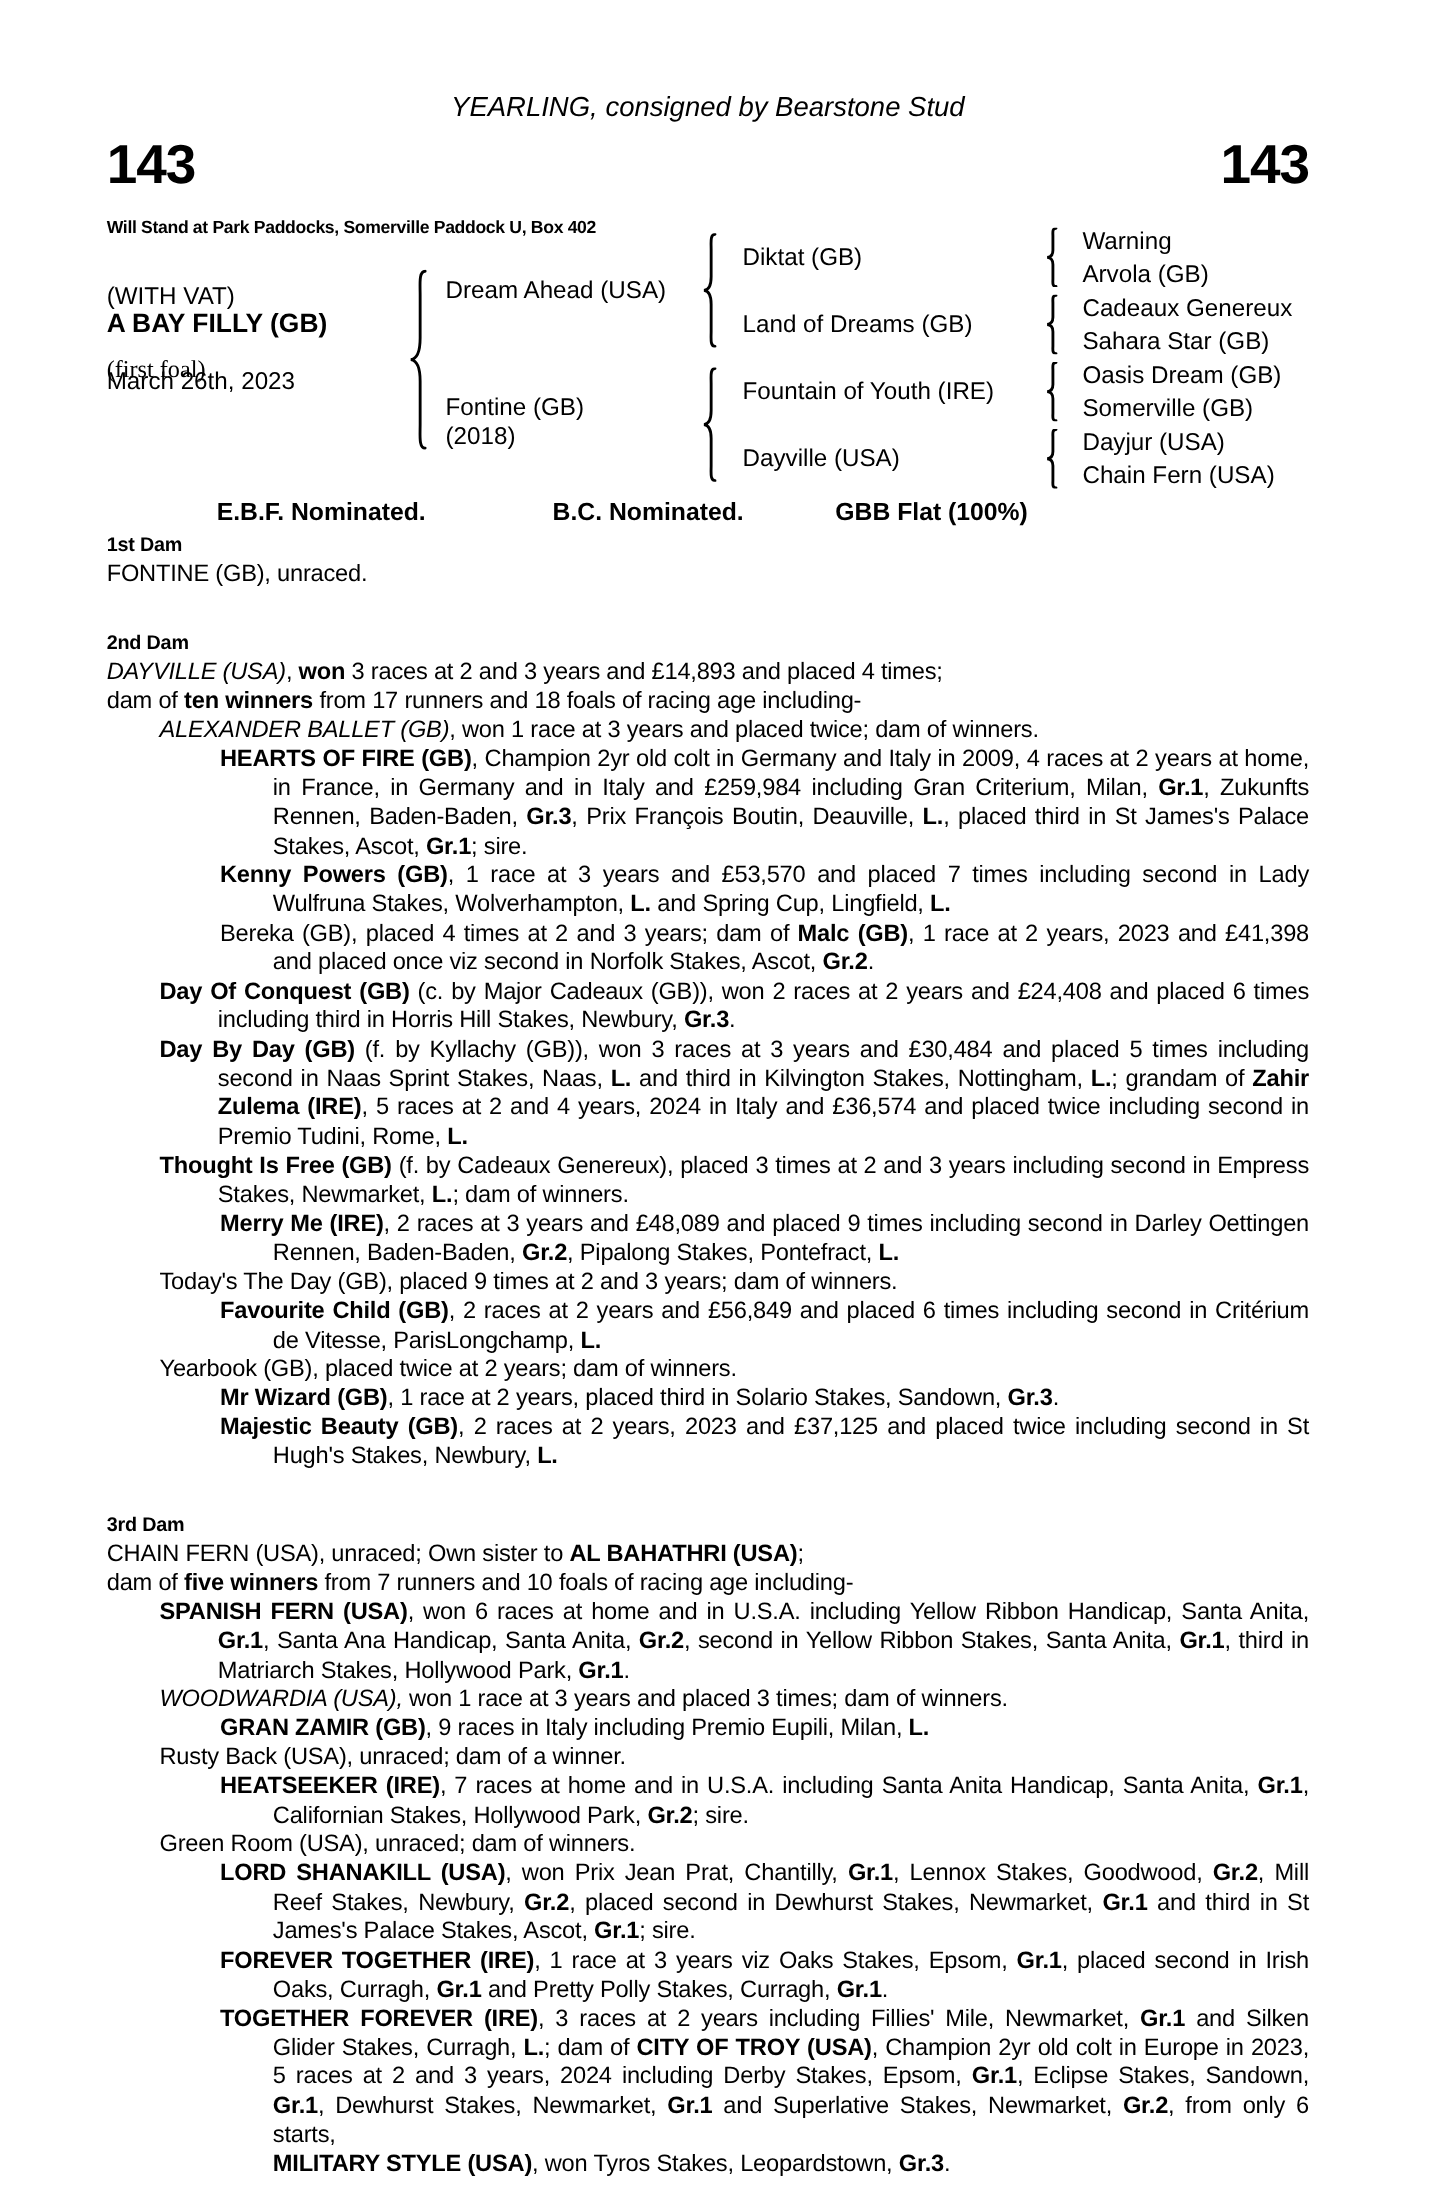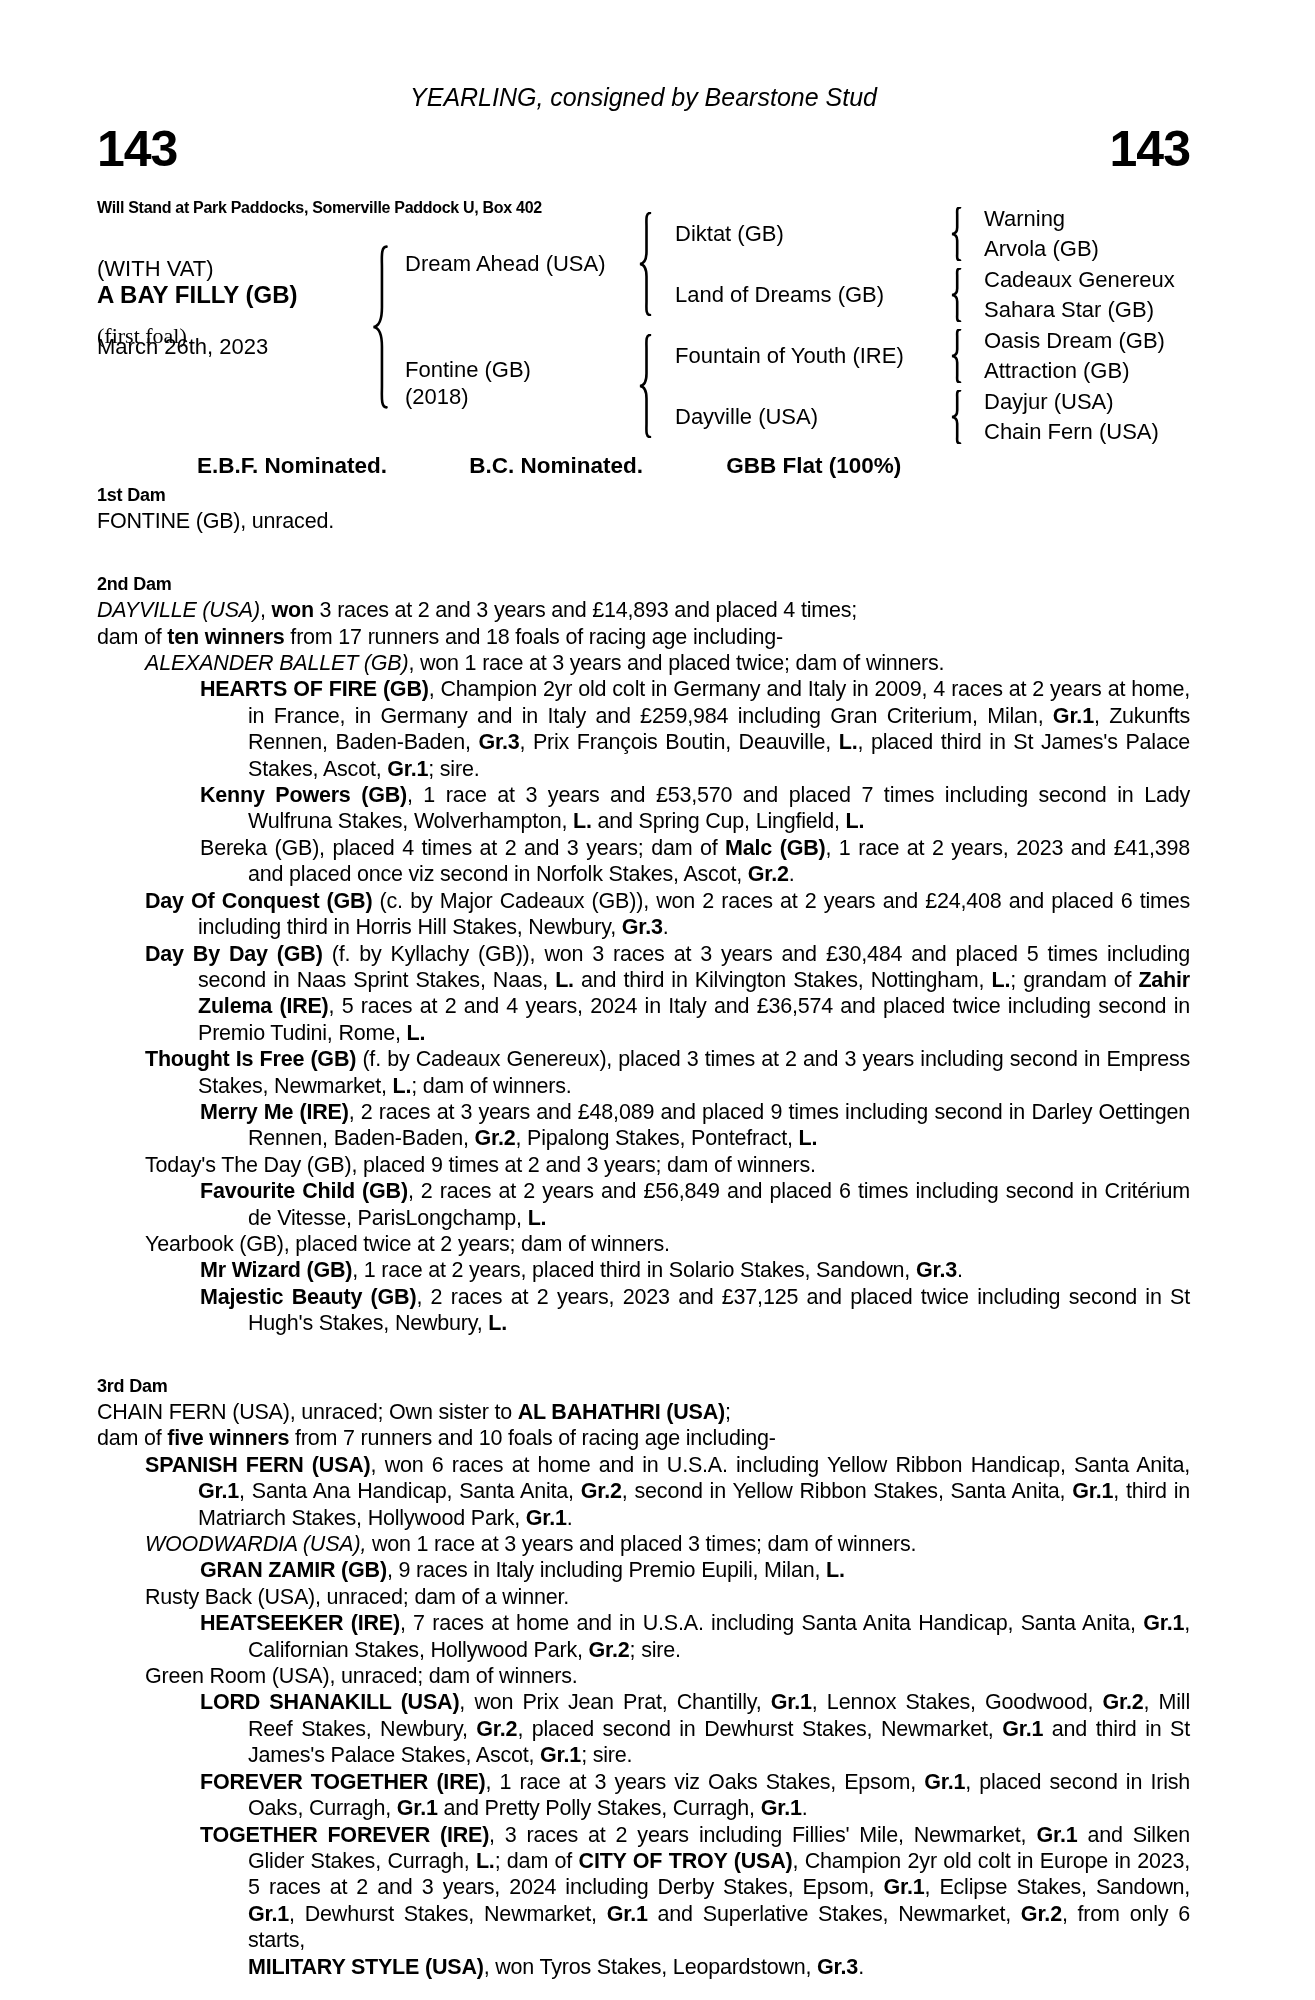--- a/index.html
+++ b/index.html
@@ -51,21 +51,21 @@
   .br-s1  { left:851px; top:62px;  width:16px; height:54px;  }
   .br-s2  { left:851px; top:123px; width:16px; height:54px;  }
   .br-s3  { left:851px; top:184px; width:16px; height:54px;  }
   
   .noms {
     position:absolute; left:97px; top:452px; width:1093px;
     font-weight:bold; font-size:22.5px; line-height:27px; white-space:nowrap;
   }
   .noms span { display:inline-block; }
   .nom-ebf { margin-left:100px; }
-  .nom-bc  { margin-left:76px;  }
+  .nom-bc  { margin-left:109px;  }
   .nom-gbb { margin-left:77px;  }
   
   .dams { position:absolute; left:97px; top:482px; width:1093px; }
   .section + .section { margin-top:36px; }
   .dam-head { font-weight:bold; font-size:18px; line-height:26.4px; letter-spacing:-0.2px; }
   .para {
     font-size:21.5px; line-height:26.4px; text-align:justify;
     letter-spacing:-0.2px;
   }
   .ind1 { padding-left:101px; text-indent:-53px; }
@@ -135,21 +135,21 @@
       <svg viewBox="0 0 20 100" preserveAspectRatio="none">
         <path d="M15 1 C10.5 1 11.5 8 11.5 14 L11.5 38 C11.5 45 9.5 49.5 5 50 C9.5 50.5 11.5 55 11.5 62 L11.5 86 C11.5 92 10.5 99 15 99" fill="none" stroke="#000" stroke-width="2.6" vector-effect="non-scaling-stroke" stroke-linecap="round"></path>
       </svg>
     </div>
 
   <div class="item g3-0">Warning</div>
   <div class="item g3-1">Arvola (GB)</div>
   <div class="item g3-2">Cadeaux Genereux</div>
   <div class="item g3-3">Sahara Star (GB)</div>
   <div class="item g3-4">Oasis Dream (GB)</div>
-  <div class="item g3-5">Attraction (GB)</div>
+  <div class="item g3-5">Somerville (GB)</div>
   <div class="item g3-6">Dayjur (USA)</div>
   <div class="item g3-7">Chain Fern (USA)</div>
 </div>
 
 <div class="noms">
   <span class="nom-ebf">E.B.F. Nominated.</span>
   <span class="nom-bc">B.C. Nominated.</span>
   <span class="nom-gbb">GBB Flat (100%)</span>
 </div>
 

